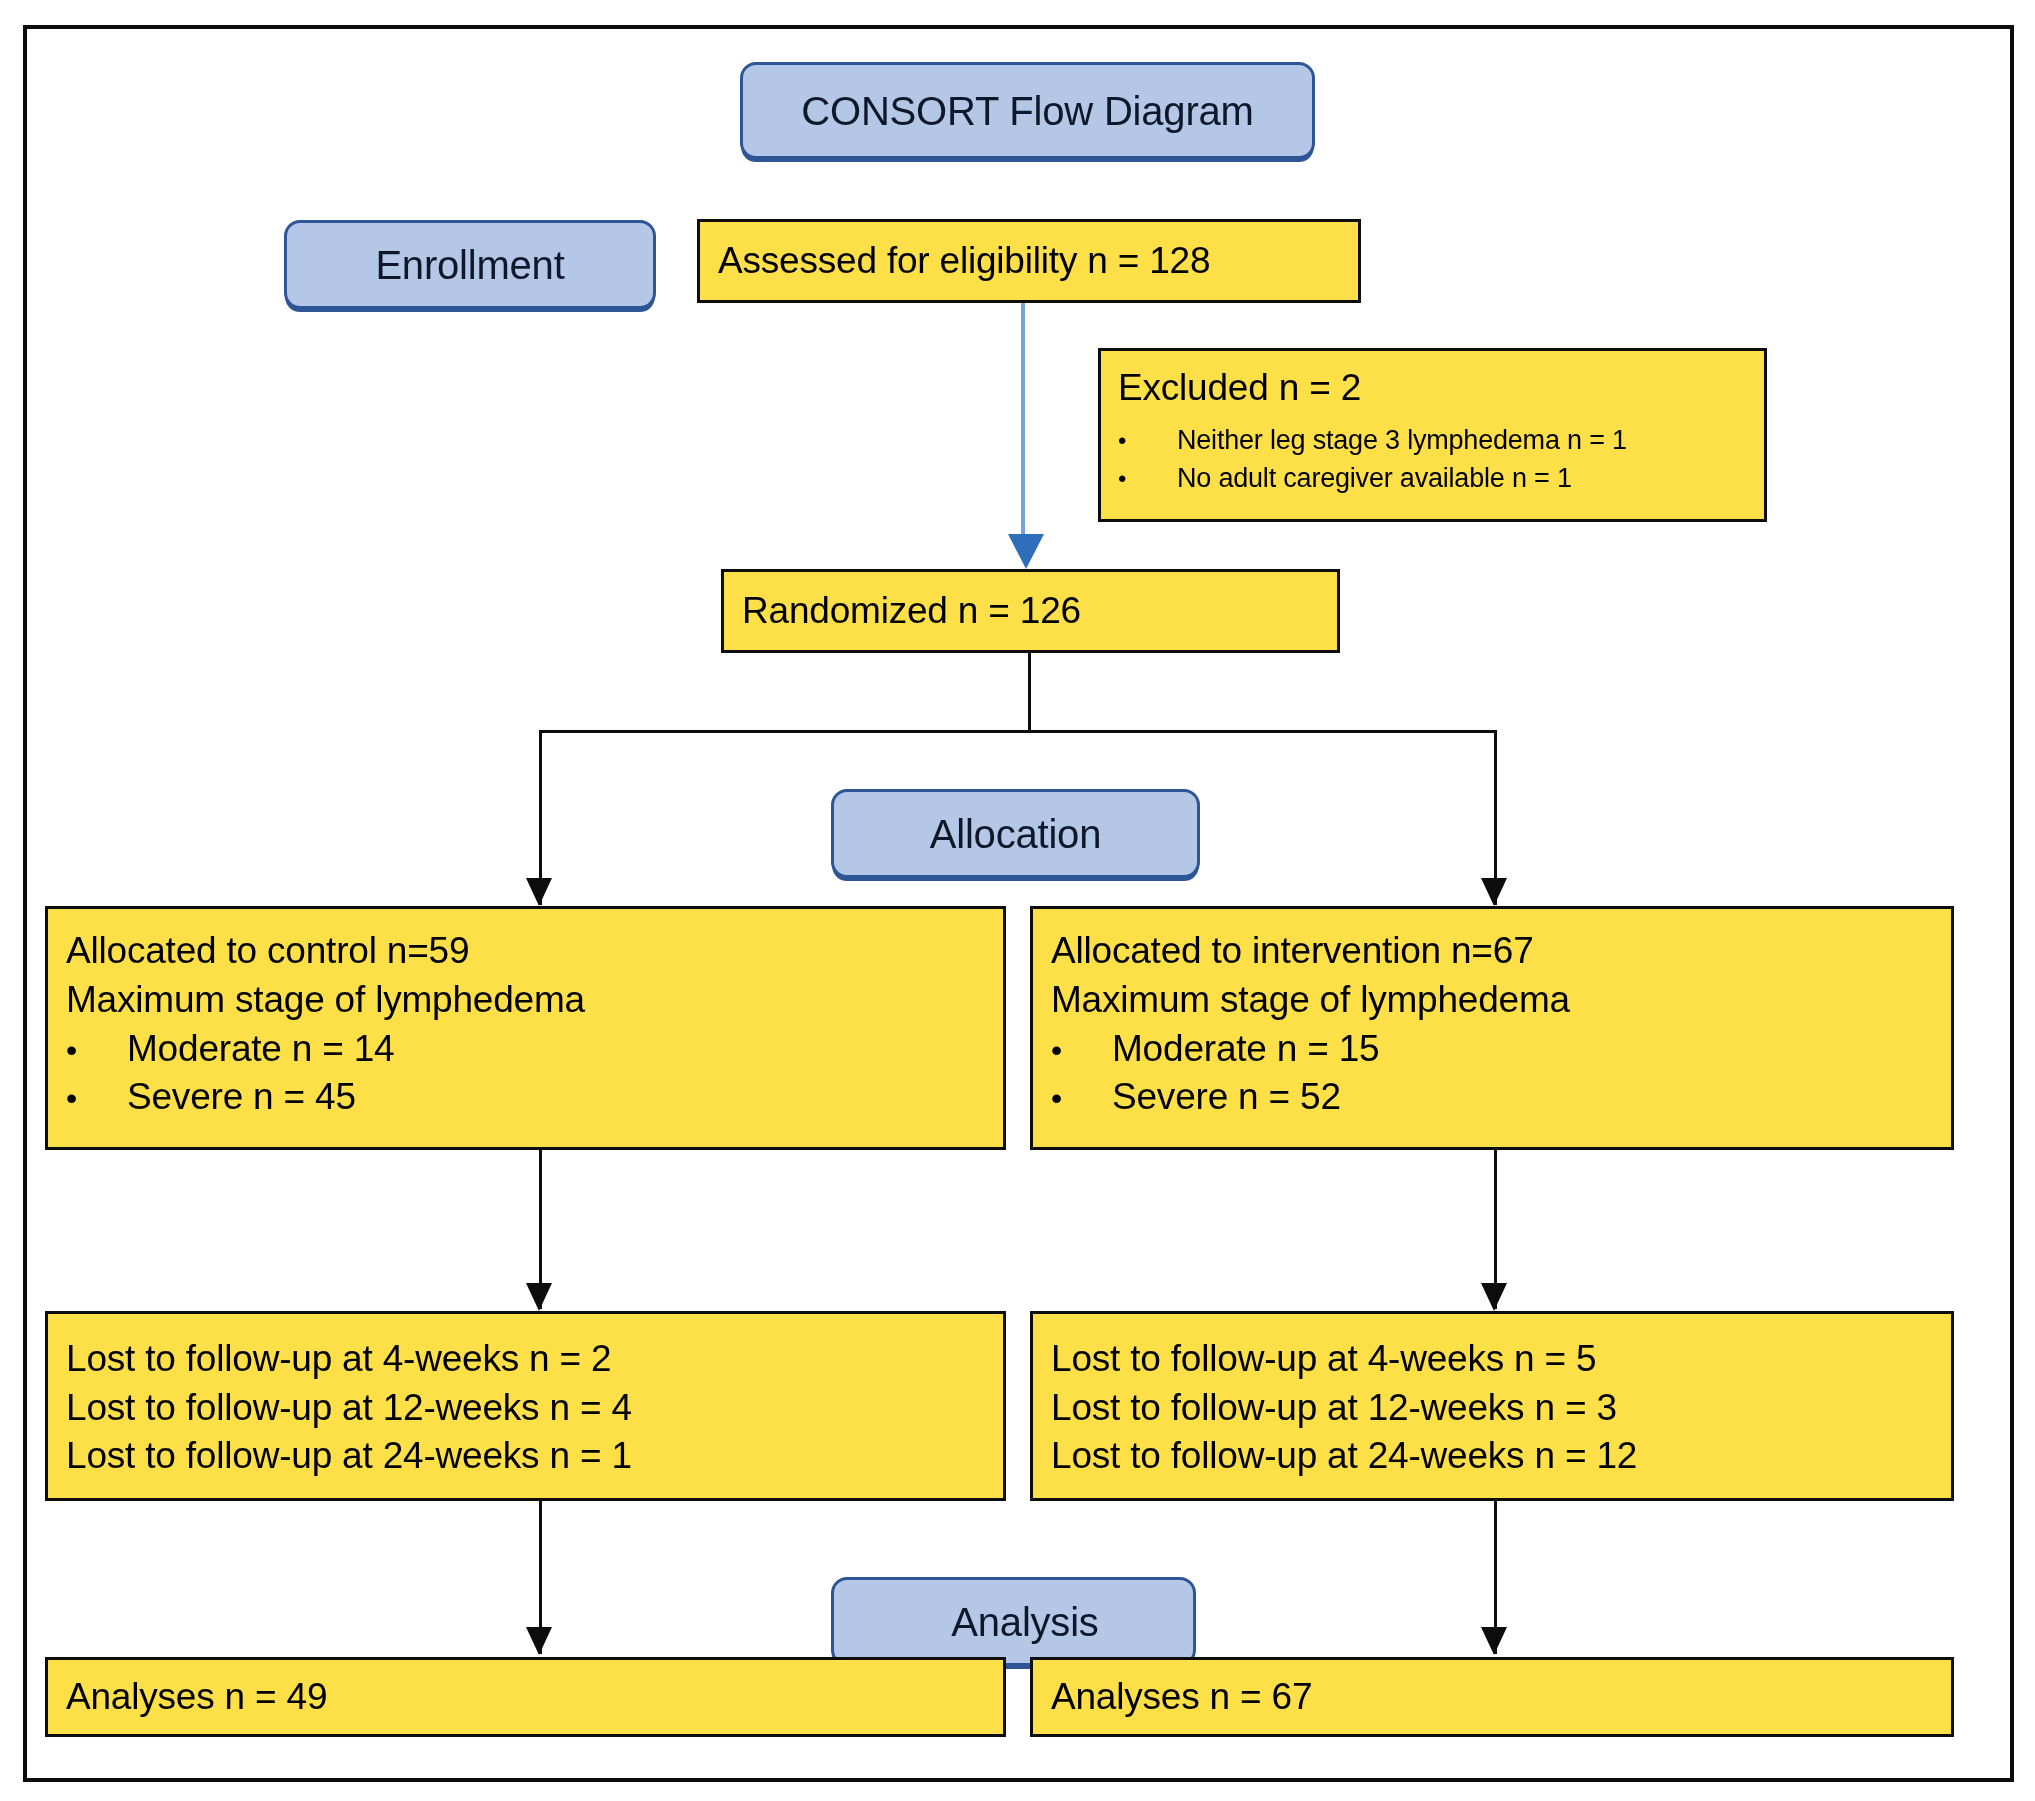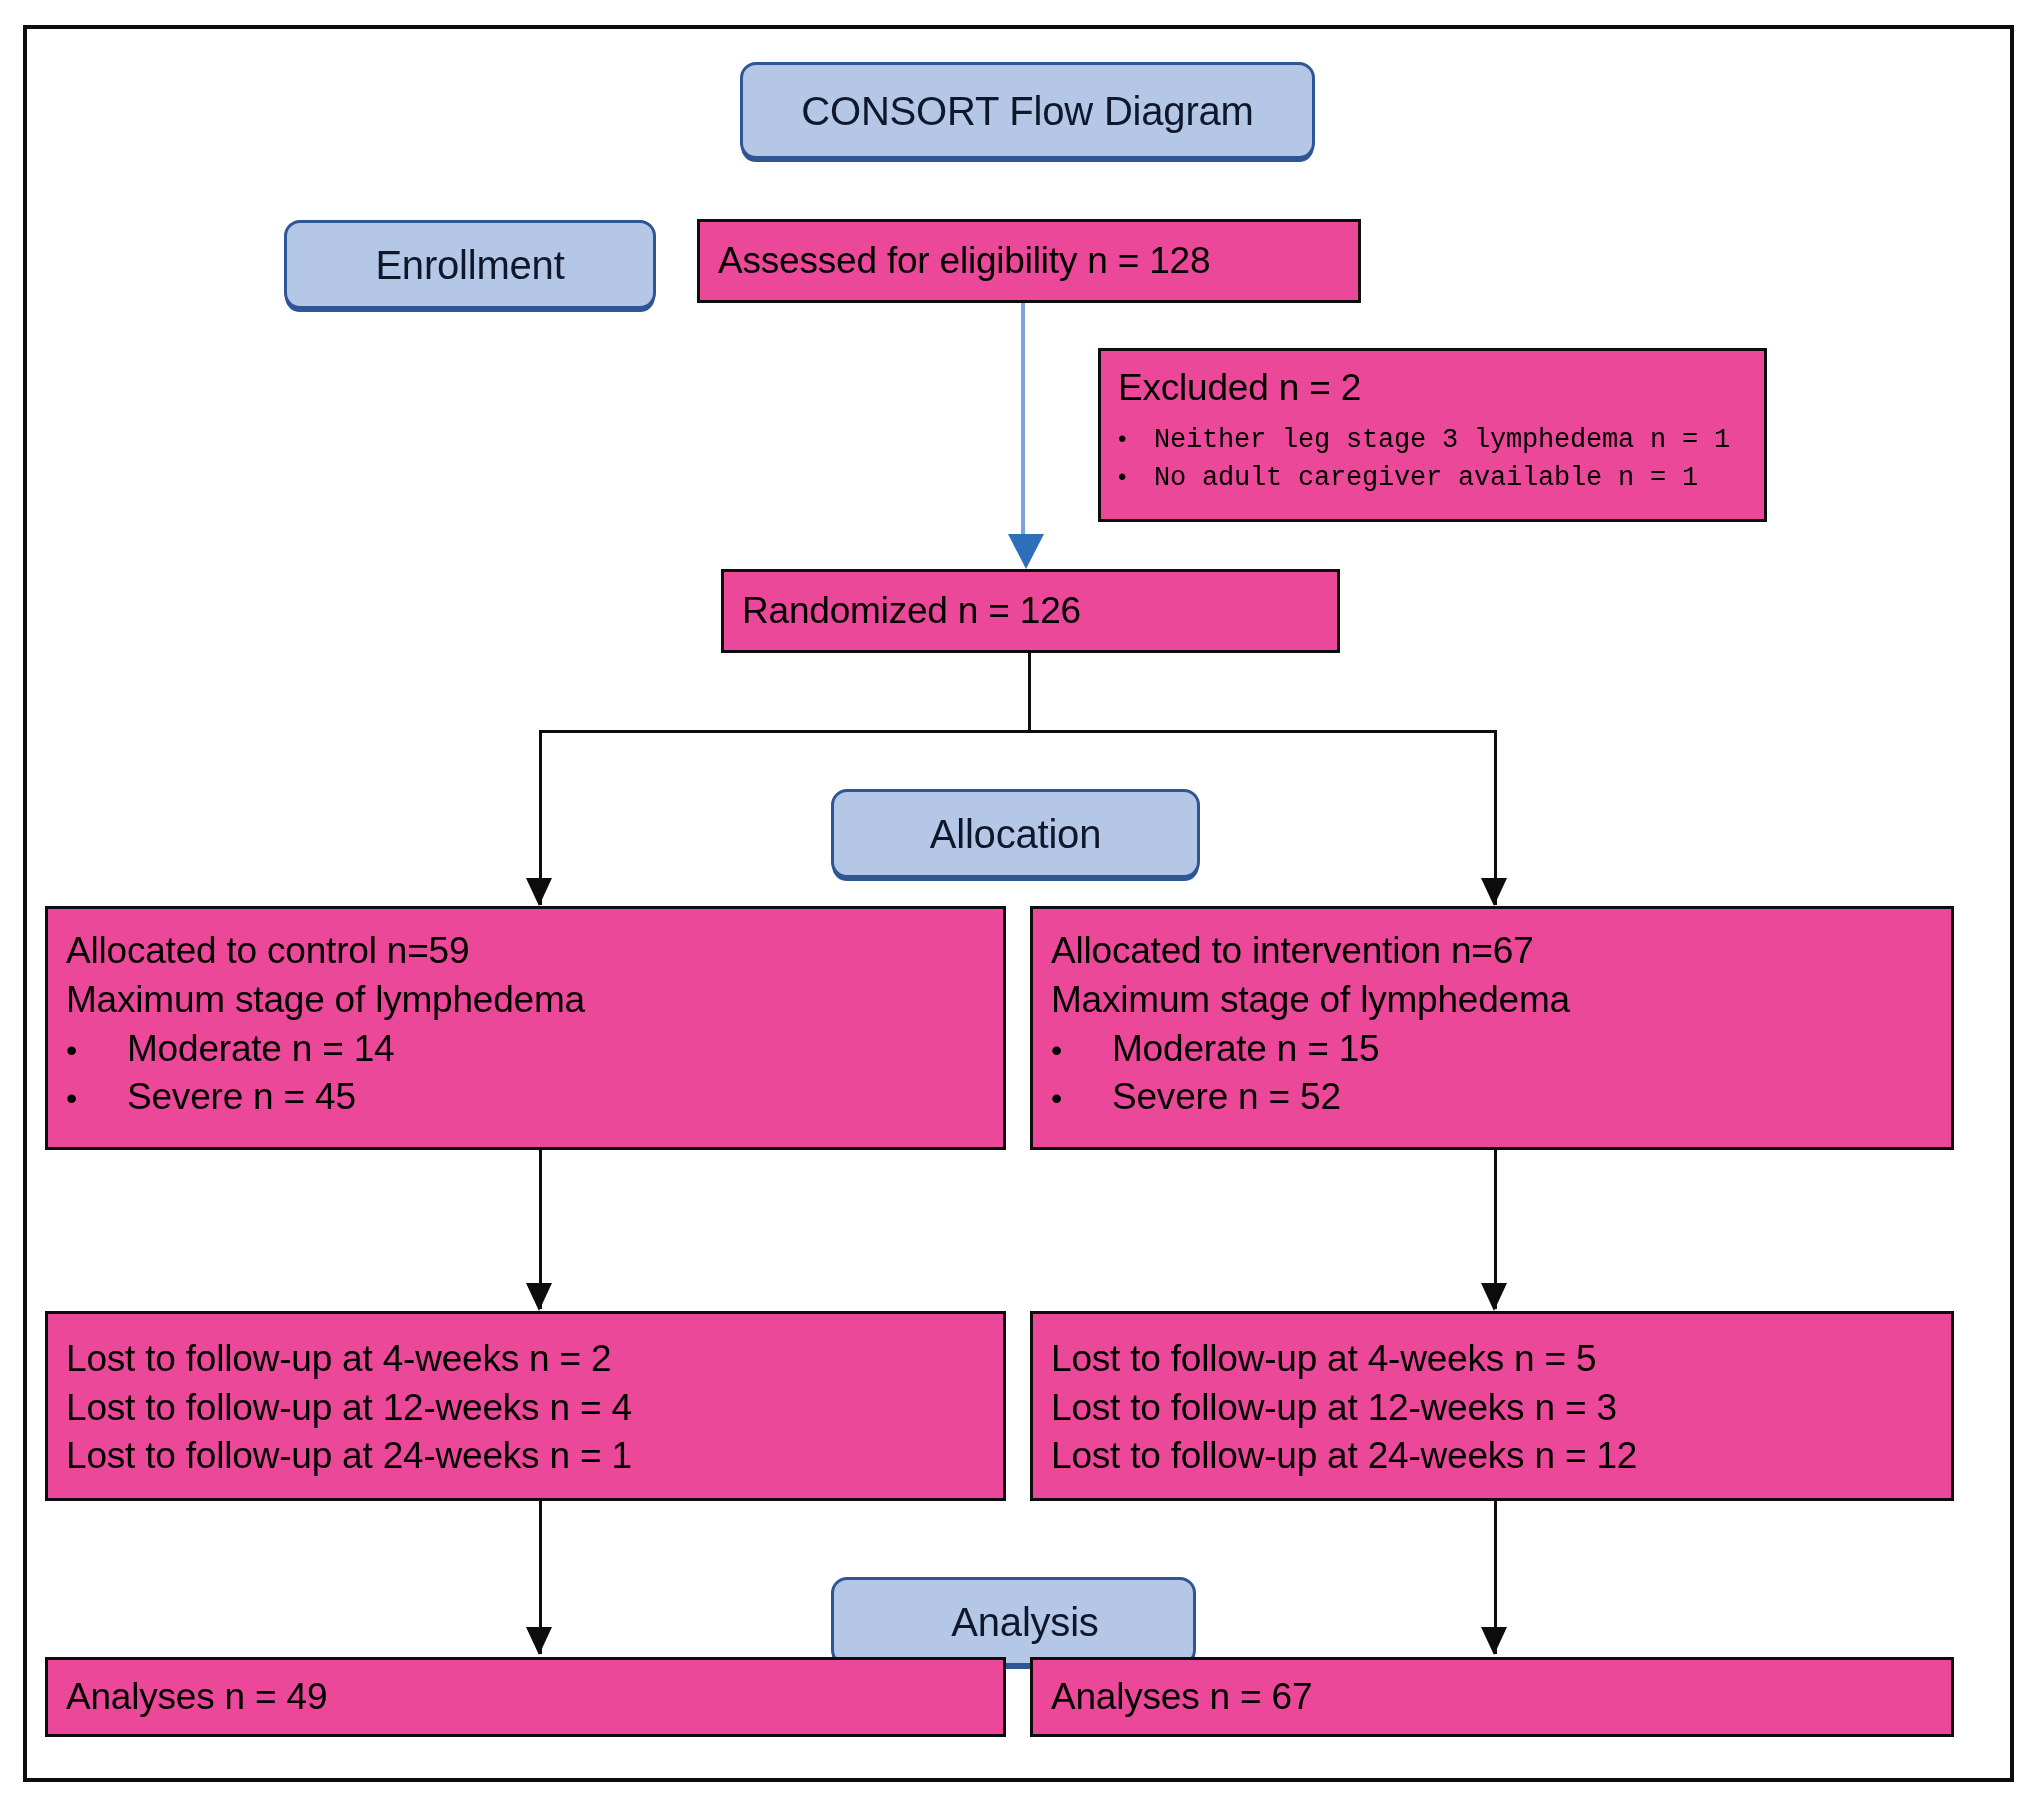--- a/index.html
+++ b/index.html
@@ -9,21 +9,21 @@
 
   
   .frame{
     position:absolute;left:23px;top:25px;width:1991px;height:1757px;
     border:4.3px solid #0d0d0d;box-sizing:border-box;background:#fff;
   }
 
   
   .wbox{
     position:absolute;box-sizing:border-box;
-    background:#ec4899;border:3.6px solid #0d0d0d;
+    background:#fde047;border:3.6px solid #0d0d0d;
   }
   .wbox .txt{
     position:absolute;left:18px;right:8.5px;top:50%;transform:translateY(-50%);
     font-size:37px;line-height:1.30;letter-spacing:-0.2px;
   }
   .wbox.topalign .txt{top:18px;transform:none;}
 
   
   .pill{
     position:absolute;box-sizing:border-box;
@@ -34,21 +34,21 @@
   .pill span{font-size:40px;line-height:1;letter-spacing:-0.2px;color:#0f172a;}
 
   .line{font-size:37px;line-height:1.32;white-space:nowrap;letter-spacing:-0.2px;}
   .line.small{font-size:27px;line-height:1.42;}
 
   
   .bul{display:flex;align-items:baseline;}
   .bul .dot{width:16px;flex:0 0 16px;font-size:32px;line-height:1.32;}
   .bul .bt{margin-left:45px;}
   .bul.sm .dot{font-size:24px;line-height:1.42;}
-  .bul.sm .bt{margin-left:20px;font-family:Liberation Mono, monospace;}
+  .bul.sm .bt{margin-left:43px;}
 
   
   .vline{position:absolute;background:#0d0d0d;width:3px;}
   .hline{position:absolute;background:#0d0d0d;height:3px;}
   .arrowhead{
     position:absolute;width:0;height:0;
     border-left:13.4px solid transparent;border-right:13.4px solid transparent;
     border-top:28px solid #0d0d0d;
   }
   .vline.blue{background:#7aa3dd;width:4.3px;}

